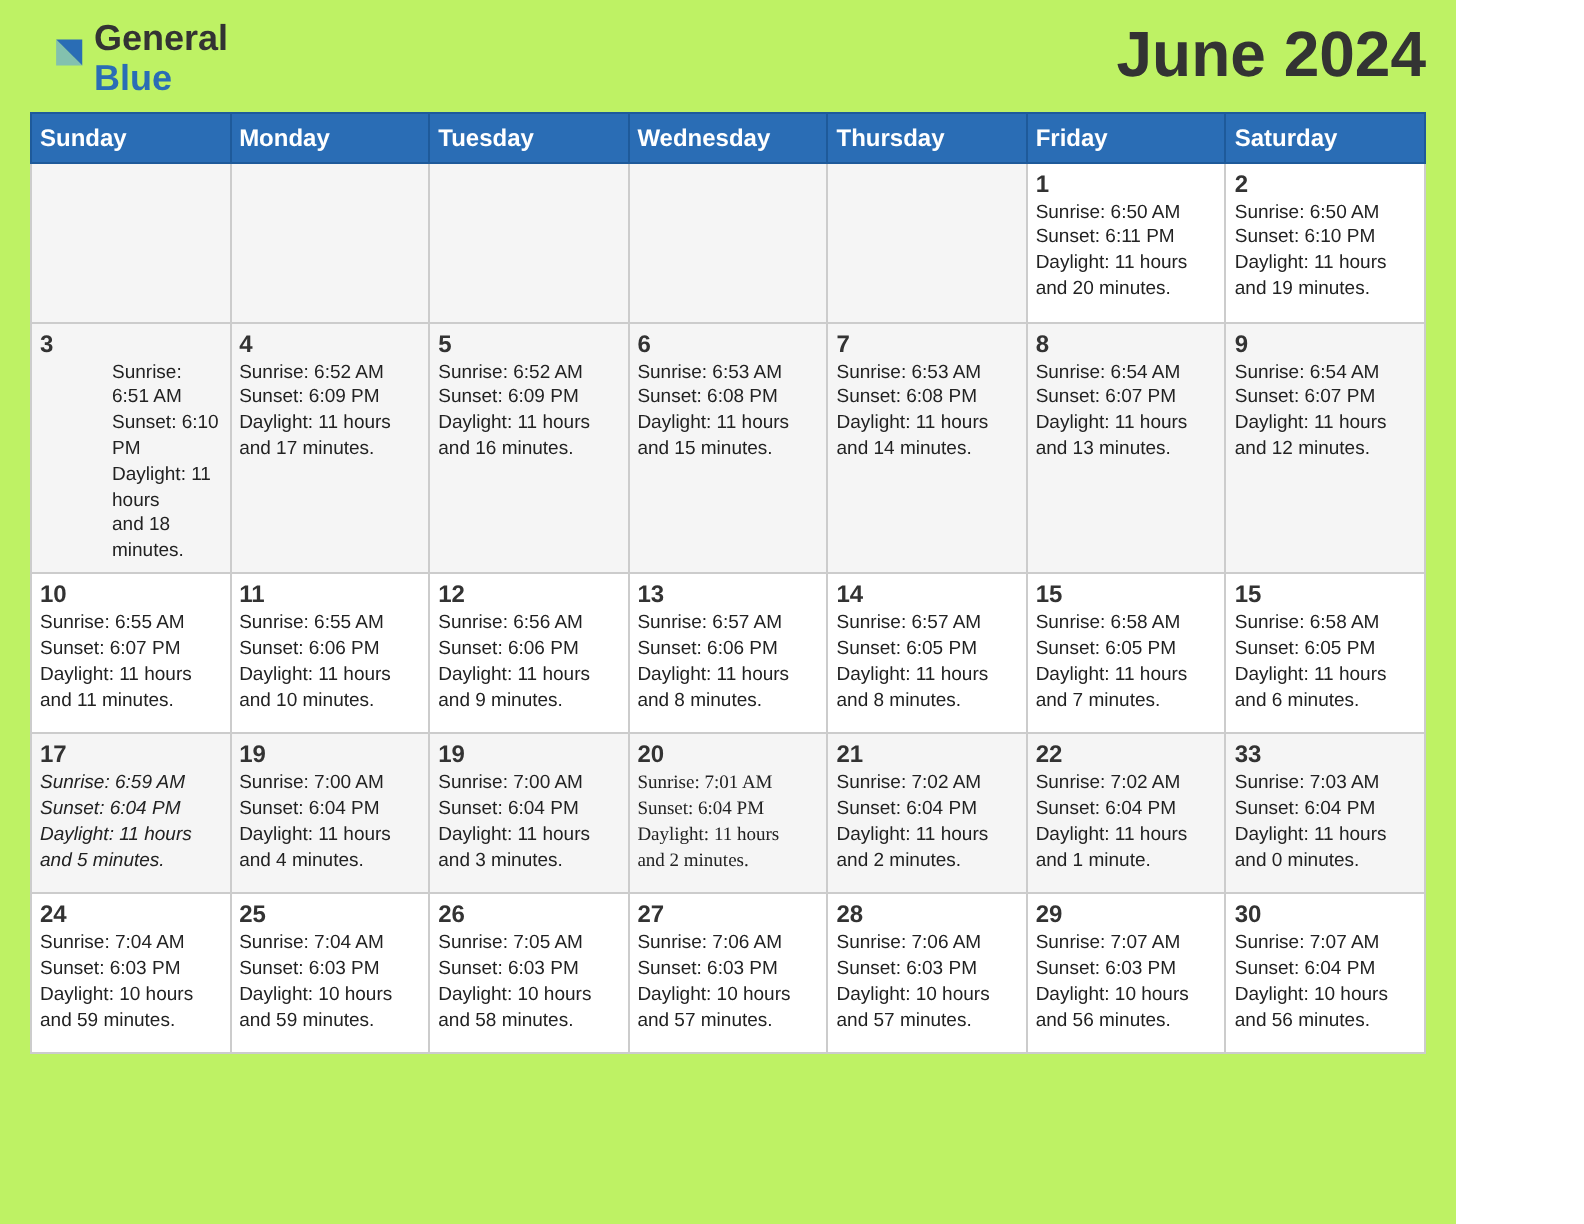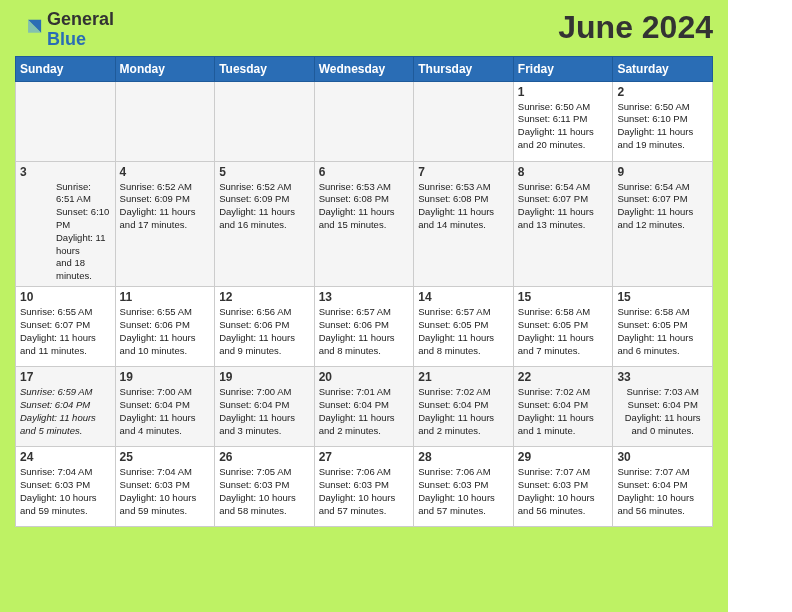--- a/index.html
+++ b/index.html
@@ -277,42 +277,42 @@
           </td>
           <td>
             <span class="day-num">19</span>
             <div class="day-info" style="white-space: pre-line;">Sunrise: 7:00 AM
 Sunset: 6:04 PM
 Daylight: 11 hours
 and 3 minutes.</div>
           </td>
           <td>
             <span class="day-num">20</span>
-            <div class="day-info" style="white-space: pre-line;">Sunrise: 7:01 AM
+            <div class="day-info" style="white-space: pre-line; font-family: Liberation Serif, serif;">Sunrise: 7:01 AM
 Sunset: 6:04 PM
 Daylight: 11 hours
 and 2 minutes.</div>
           </td>
           <td>
             <span class="day-num">21</span>
             <div class="day-info" style="white-space: pre-line;">Sunrise: 7:02 AM
 Sunset: 6:04 PM
 Daylight: 11 hours
 and 2 minutes.</div>
           </td>
           <td>
             <span class="day-num">22</span>
             <div class="day-info" style="white-space: pre-line;">Sunrise: 7:02 AM
 Sunset: 6:04 PM
 Daylight: 11 hours
 and 1 minute.</div>
           </td>
           <td>
             <span class="day-num">33</span>
-            <div class="day-info" style="white-space: pre-line; text-align: center;">Sunrise: 7:03 AM
+            <div class="day-info" style="white-space: pre-line;">Sunrise: 7:03 AM
 Sunset: 6:04 PM
 Daylight: 11 hours
 and 0 minutes.</div>
           </td>
         </tr>
         <tr class="row-odd">
           <td>
             <span class="day-num">24</span>
             <div class="day-info" style="white-space: pre-line;">Sunrise: 7:04 AM
 Sunset: 6:03 PM

